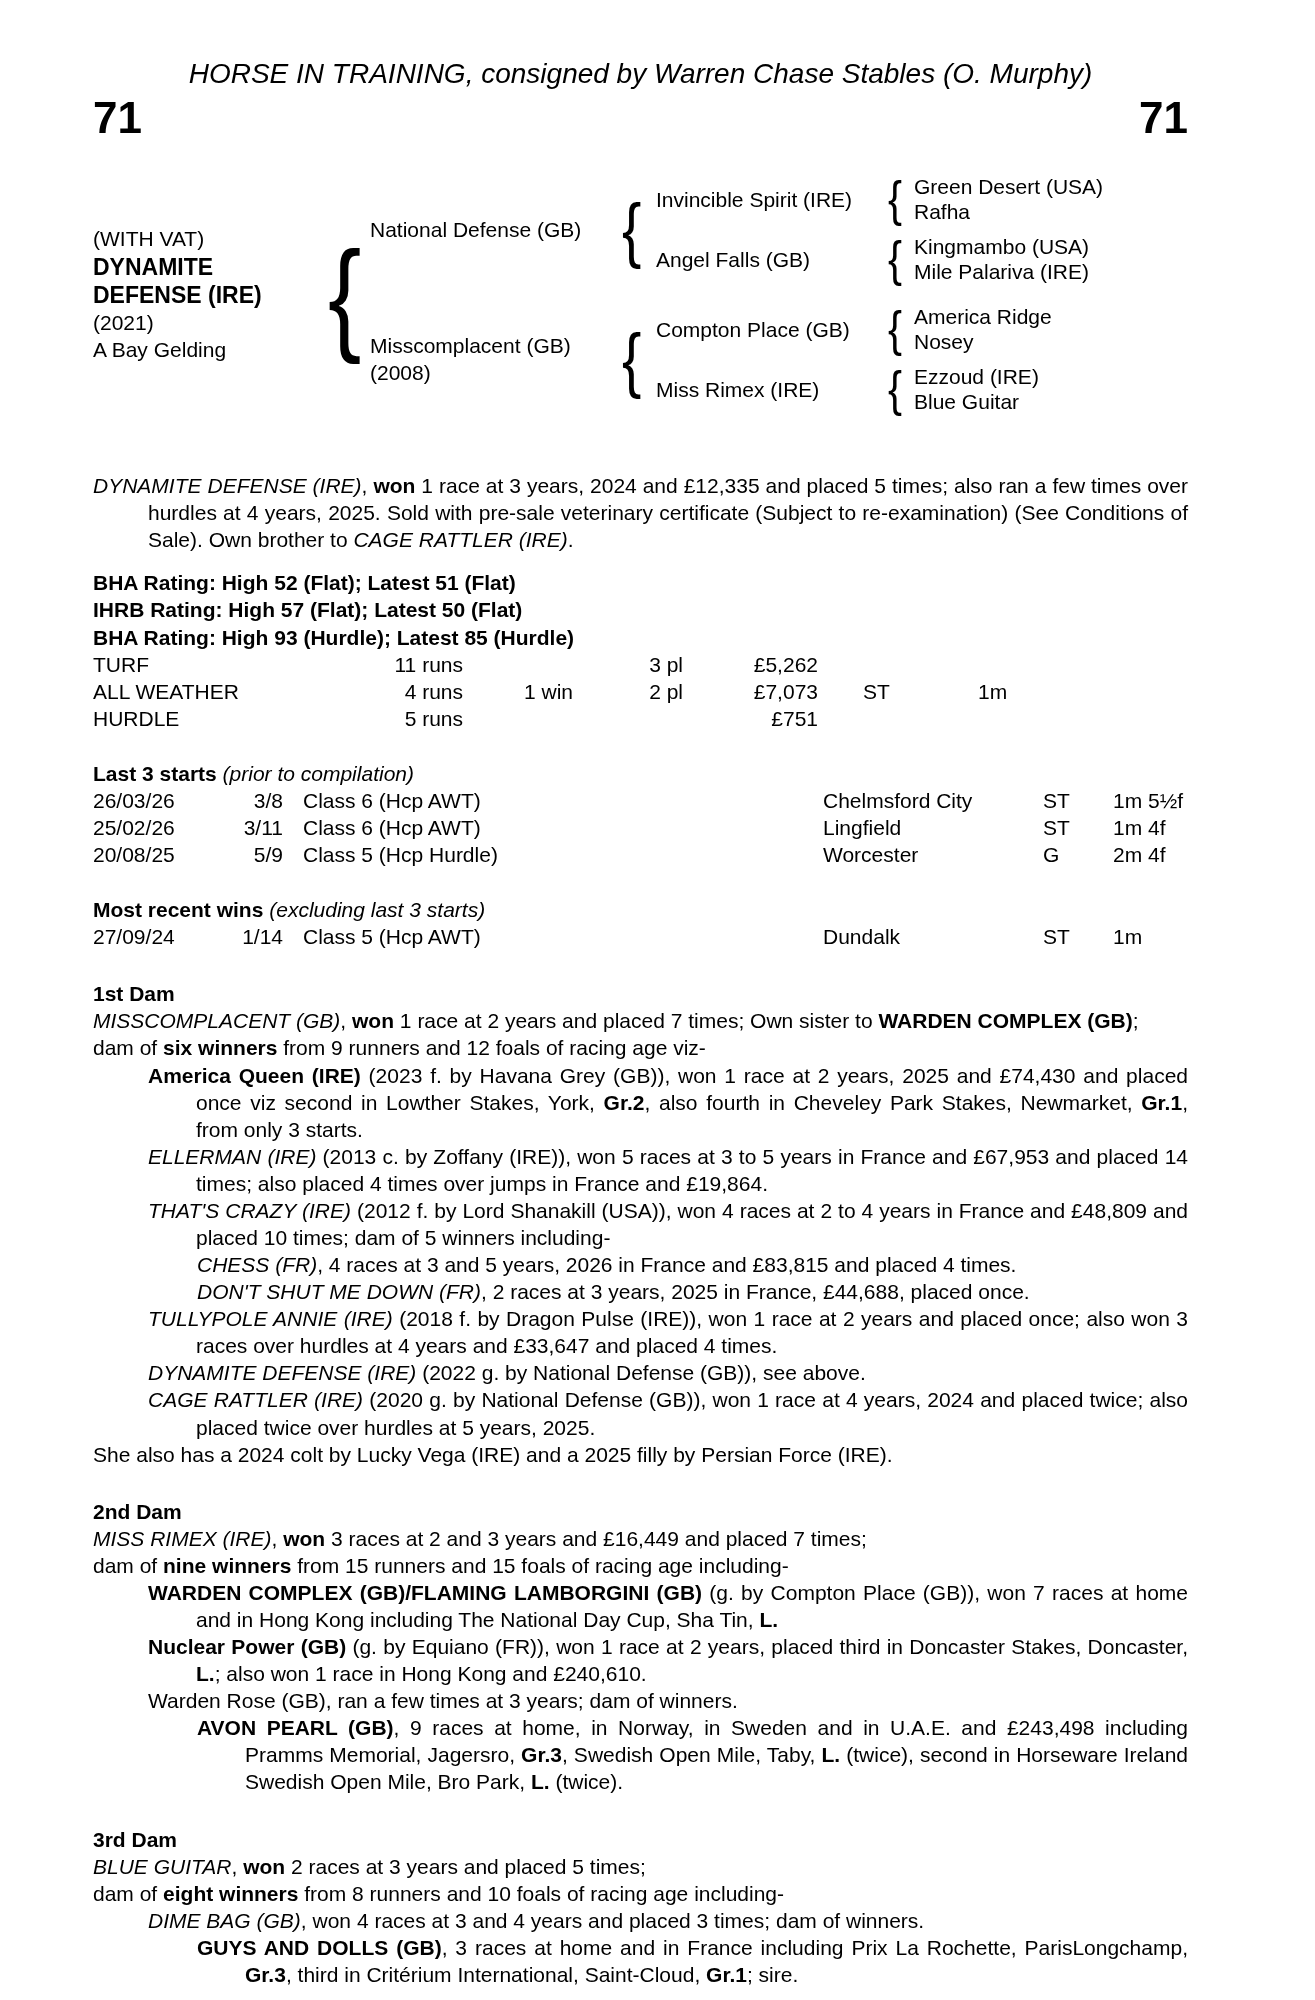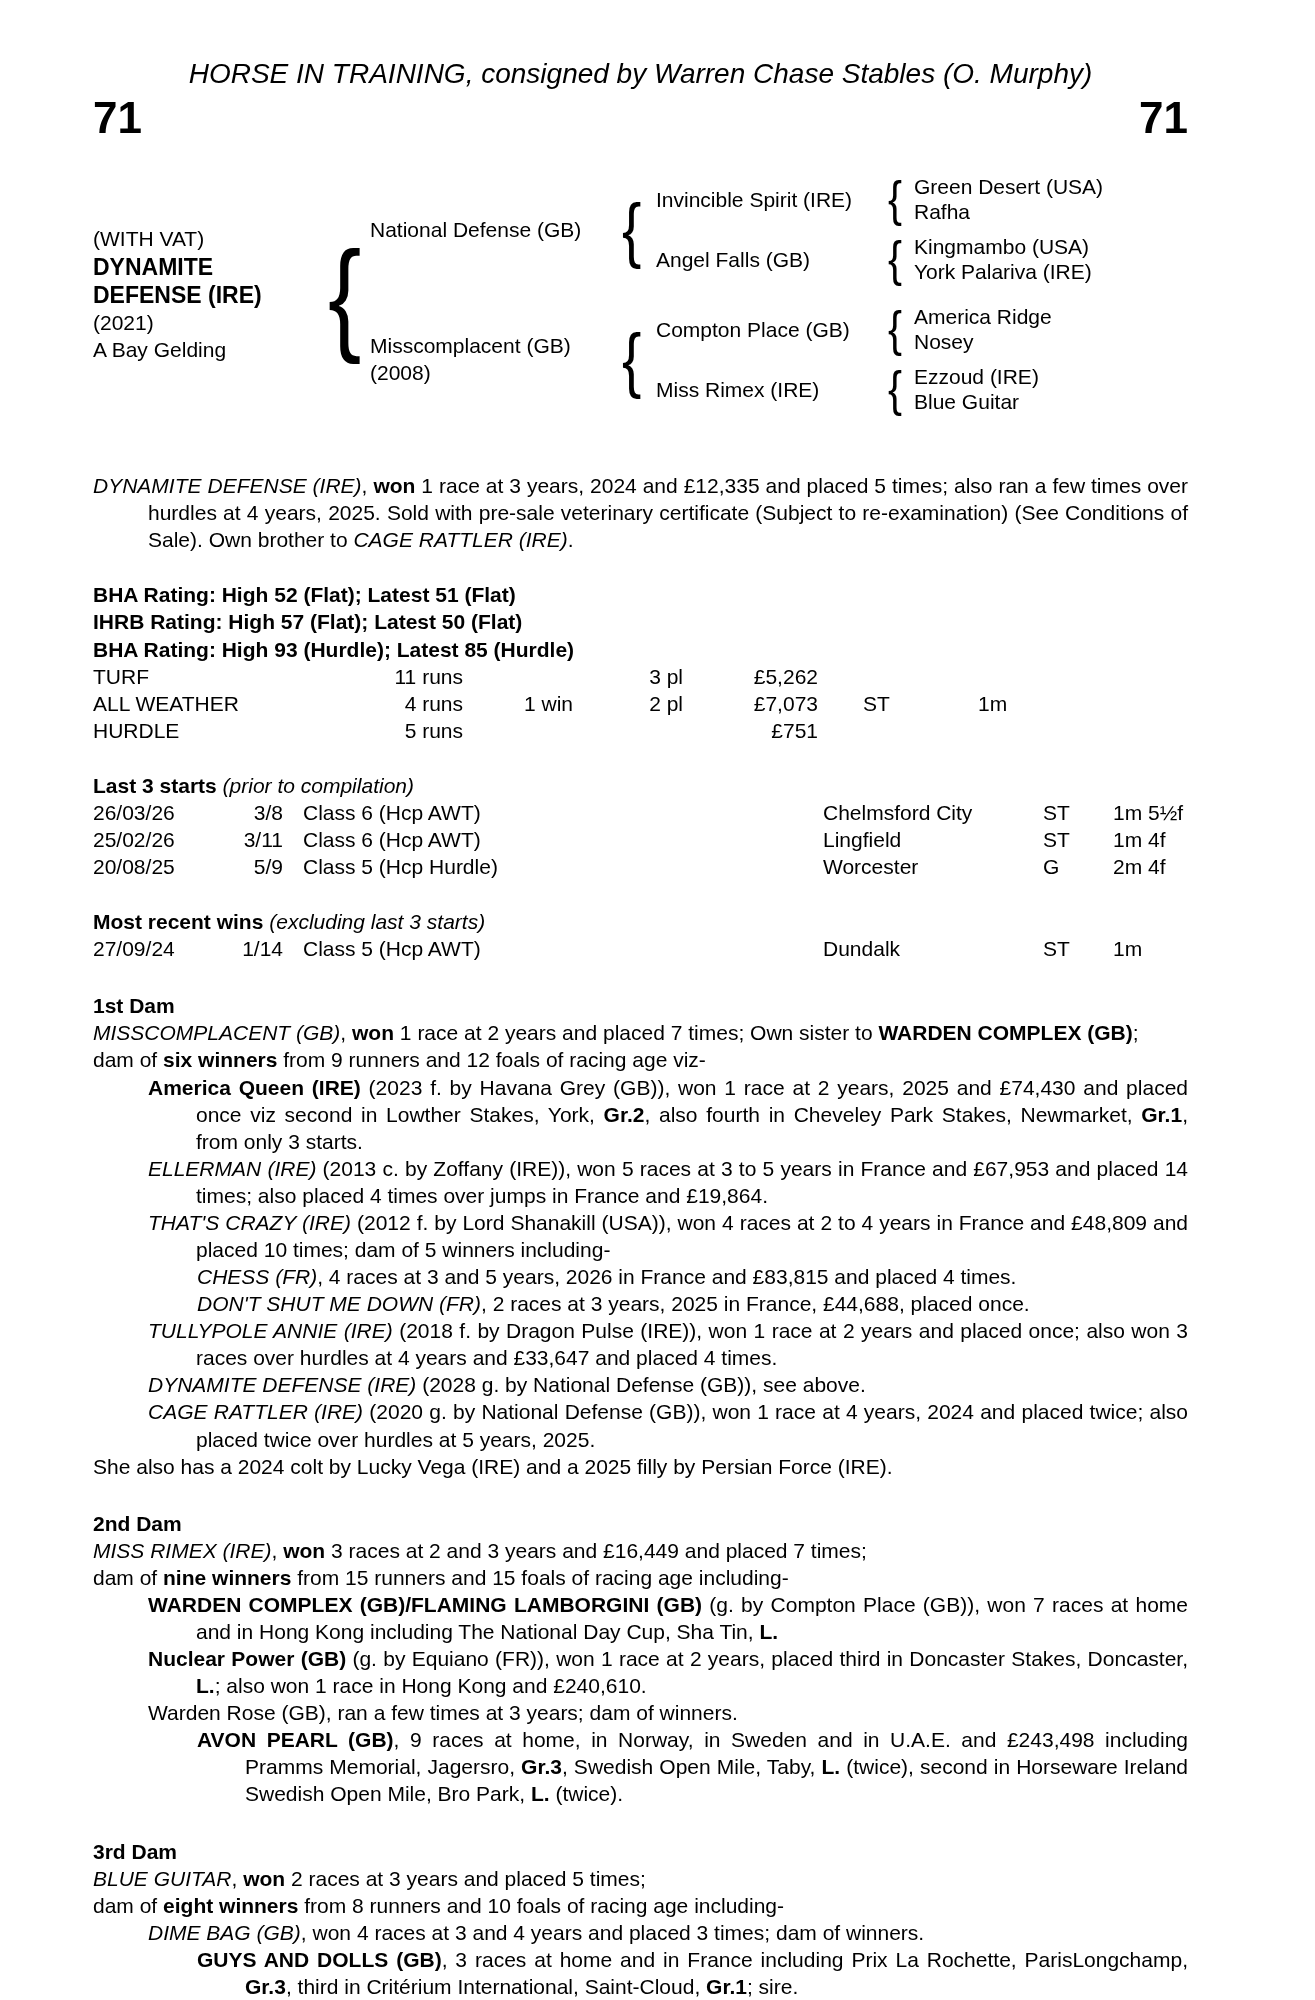--- a/index.html
+++ b/index.html
@@ -35,21 +35,21 @@
   .brace3{font-size:42px;transform:scaleY(1.2);width:26px;line-height:0;}
 
   
   .para{text-align:justify;}
   .hang0{padding-left:55px;text-indent:-55px;}
   .prog1{padding-left:103px;text-indent:-48px;}
   .prog2{padding-left:152px;text-indent:-48px;}
   .summary{margin-top:58px;}
 
   
-  .ratings{margin-top:28px;font-weight:bold;}
+  .ratings{margin-top:16px;font-weight:bold;}
   .rec-row{display:flex;}
   .rec-surface{width:250px;}
   .rec-runs{width:120px;text-align:right;}
   .rec-wins{width:110px;text-align:right;}
   .rec-pl{width:110px;text-align:right;}
   .rec-money{width:135px;text-align:right;}
   .rec-going{width:115px;padding-left:45px;box-sizing:border-box;}
   .rec-dist{padding-left:45px;}
 
   
@@ -98,21 +98,21 @@
             <div class="gcol g3pair">
               <div>Green Desert (USA)</div>
               <div>Rafha</div>
             </div>
           </div>
           <div class="fam">
             <div class="fname2">Angel Falls (GB)</div>
             <div class="brace brace3">{</div>
             <div class="gcol g3pair">
               <div>Kingmambo (USA)</div>
-              <div>York Palariva (IRE)</div>
+              <div>Mile Palariva (IRE)</div>
             </div>
           </div>
         </div>
       </div>
 
       <div class="fam">
         <div class="fname1">
           <div>Misscomplacent (GB)</div>
           <div>(2008)</div>
         </div>
@@ -226,21 +226,21 @@
   <div class="dam-sect">
     <div class="dam-title">1st Dam</div>
     <div class="para hang0"><span style="font-style: italic;">MISSCOMPLACENT (GB)</span><span>, </span><span style="font-weight: bold;">won</span><span> 1 race at 2 years and placed 7 times; Own sister to </span><span style="font-weight: bold;">WARDEN COMPLEX (GB)</span><span>;</span></div>
     <div class="para"><span>dam of </span><span style="font-weight: bold;">six winners</span><span> from 9 runners and 12 foals of racing age viz-</span></div>
     <div class="para prog1"><span style="font-weight: bold;">America Queen (IRE)</span><span> (2023 f. by Havana Grey (GB)), won 1 race at 2 years, 2025 and £74,430 and placed once viz second in Lowther Stakes, York, </span><span style="font-weight: bold;">Gr.2</span><span>, also fourth in Cheveley Park Stakes, Newmarket, </span><span style="font-weight: bold;">Gr.1</span><span>, from only 3 starts.</span></div>
     <div class="para prog1"><span style="font-style: italic;">ELLERMAN (IRE)</span><span> (2013 c. by Zoffany (IRE)), won 5 races at 3 to 5 years in France and £67,953 and placed 14 times; also placed 4 times over jumps in France and £19,864.</span></div>
     <div class="para prog1"><span style="font-style: italic;">THAT'S CRAZY (IRE)</span><span> (2012 f. by Lord Shanakill (USA)), won 4 races at 2 to 4 years in France and £48,809 and placed 10 times; dam of 5 winners including-</span></div>
     <div class="para prog2"><span style="font-style: italic;">CHESS (FR)</span><span>, 4 races at 3 and 5 years, 2026 in France and £83,815 and placed 4 times.</span></div>
     <div class="para prog2"><span style="font-style: italic; margin-top: 24px;">DON'T SHUT ME DOWN (FR)</span><span>, 2 races at 3 years, 2025 in France, £44,688, placed once.</span></div>
     <div class="para prog1"><span style="font-style: italic;">TULLYPOLE ANNIE (IRE)</span><span> (2018 f. by Dragon Pulse (IRE)), won 1 race at 2 years and placed once; also won 3 races over hurdles at 4 years and £33,647 and placed 4 times.</span></div>
-    <div class="para prog1"><span style="font-style: italic;">DYNAMITE DEFENSE (IRE)</span><span> (2028 g. by National Defense (GB)), see above.</span></div>
+    <div class="para prog1"><span style="font-style: italic;">DYNAMITE DEFENSE (IRE)</span><span> (2022 g. by National Defense (GB)), see above.</span></div>
     <div class="para prog1"><span style="font-style: italic;">CAGE RATTLER (IRE)</span><span> (2020 g. by National Defense (GB)), won 1 race at 4 years, 2024 and placed twice; also placed twice over hurdles at 5 years, 2025.</span></div>
     <div class="para">She also has a 2024 colt by Lucky Vega (IRE) and a 2025 filly by Persian Force (IRE).</div>
   </div>
 
   <div class="dam-sect">
     <div class="dam-title">2nd Dam</div>
     <div class="para hang0"><span style="font-style: italic;">MISS RIMEX (IRE)</span><span>, </span><span style="font-weight: bold;">won</span><span> 3 races at 2 and 3 years and £16,449 and placed 7 times;</span></div>
     <div class="para"><span>dam of </span><span style="font-weight: bold;">nine winners</span><span> from 15 runners and 15 foals of racing age including-</span></div>
     <div class="para prog1"><span style="font-weight: bold;">WARDEN COMPLEX (GB)/FLAMING LAMBORGINI (GB)</span><span> (g. by Compton Place (GB)), won 7 races at home and in Hong Kong including The National Day Cup, Sha Tin, </span><span style="font-weight: bold;">L.</span></div>
     <div class="para prog1"><span style="font-weight: bold;">Nuclear Power (GB)</span><span> (g. by Equiano (FR)), won 1 race at 2 years, placed third in Doncaster Stakes, Doncaster, </span><span style="font-weight: bold;">L.</span><span>; also won 1 race in Hong Kong and £240,610.</span></div>

